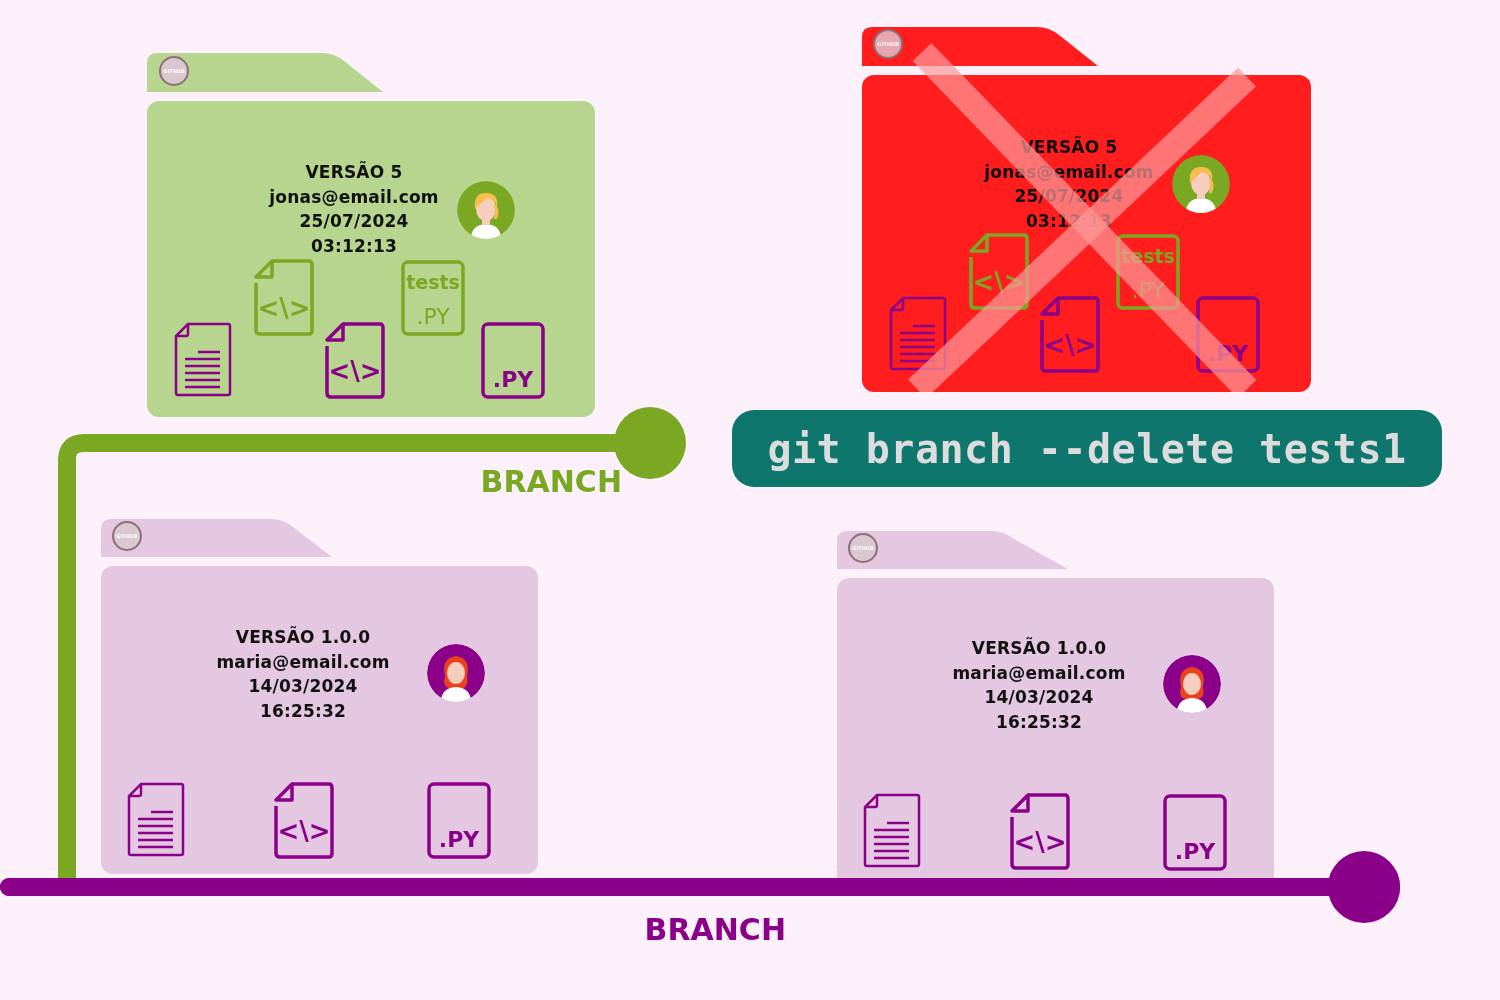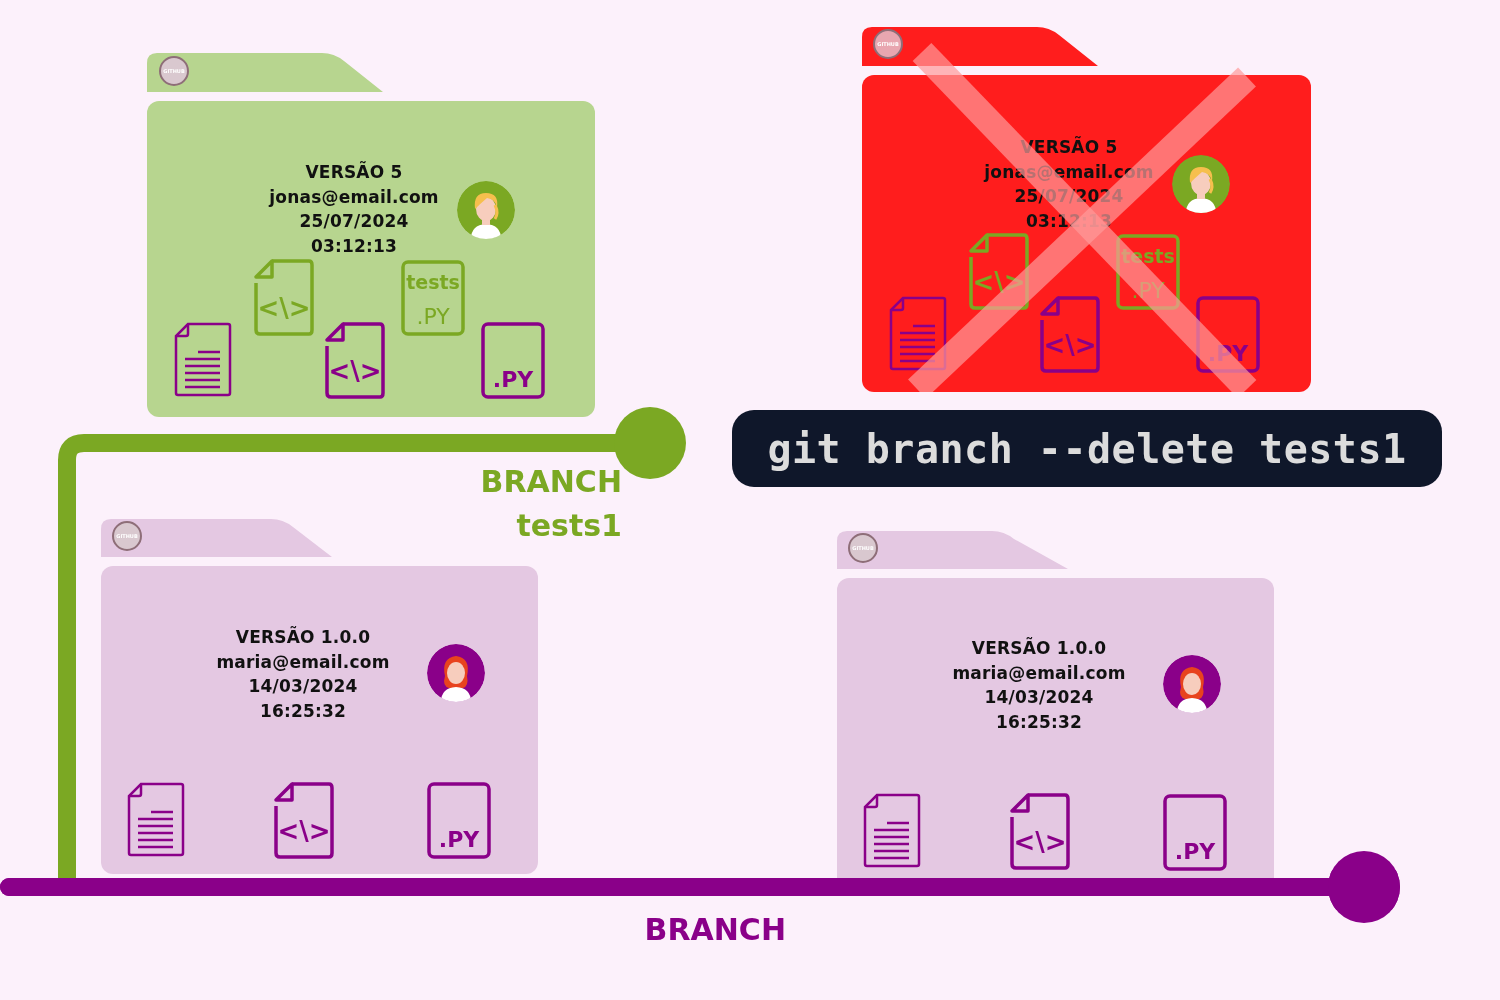--- a/index.html
+++ b/index.html
@@ -6,21 +6,21 @@
   body{width:1500px;height:1000px;background:#fcf1fb;position:relative;overflow:hidden;font-family:"DejaVu Sans",sans-serif;}
   .abs{position:absolute;}
   .folder-tab{position:absolute;}
   .folder-body{position:absolute;border-radius:12px;}
   .meta{position:absolute;text-align:center;font-weight:bold;color:#111;font-size:17px;line-height:24.5px;letter-spacing:0.2px;}
   .avatar{position:absolute;width:58px;height:58px;border-radius:50%;overflow:hidden;}
   .badge{position:absolute;width:30px;height:30px;border-radius:50%;background:#d9c8cf;border:2px solid #8e6e78;box-sizing:border-box;display:flex;align-items:center;justify-content:center;flex-direction:column;}
   .badge span{font-size:5px;color:#fff;line-height:6px;font-weight:bold;}
   .ficon{position:absolute;}
   .label{position:absolute;font-weight:bold;font-size:30px;text-align:right;line-height:44px;}
-  .cmd{position:absolute;left:732px;top:410px;width:710px;height:77px;background:#0f172a;border-radius:22px;color:#dcdcdc;font-family:"DejaVu Sans Mono",monospace;font-weight:bold;font-size:40px;display:flex;align-items:center;justify-content:center;letter-spacing:0.5px;}
+  .cmd{position:absolute;left:732px;top:410px;width:710px;height:77px;background:#0f766e;border-radius:22px;color:#dcdcdc;font-family:"DejaVu Sans Mono",monospace;font-weight:bold;font-size:40px;display:flex;align-items:center;justify-content:center;letter-spacing:0.5px;}
 </style>
 </head>
 <body>
 
 <svg class="abs" style="left:0;top:0" width="1500" height="1000">
   <path d="M67,880 L67,460 Q67,443 84,443 L650,443" fill="none" stroke="#7ba823" stroke-width="18" stroke-linecap="round"></path>
   <circle cx="650" cy="443" r="36" fill="#7ba823"></circle>
   <line x1="9" y1="887" x2="1364" y2="887" stroke="#8a0089" stroke-width="18" stroke-linecap="round"></line>
   <circle cx="1364" cy="887" r="36" fill="#8a0089"></circle>
 </svg>
@@ -142,21 +142,20 @@
   <svg class="abs" style="left:862px;top:27px" width="449" height="365">
     <line x1="60" y1="25" x2="385" y2="362" stroke="#ff9a9a" stroke-opacity="0.7" stroke-width="26" stroke-linecap="butt"></line>
     <line x1="385" y1="50" x2="55" y2="362" stroke="#ff9a9a" stroke-opacity="0.7" stroke-width="26" stroke-linecap="butt"></line>
   </svg>
 </div>
 
 <div class="cmd">git branch --delete tests1</div>
 
 <div class="label" style="left:422px;top:460px;width:200px;color:#7ba823;">
   <div>BRANCH</div>
-  <div>tests1</div>
 </div>
 
 <div>
   <svg class="folder-tab" style="left:101px;top:519px" width="231" height="38">
     <path d="M0,38 L0,10 Q0,0 10,0 L170,0 Q182,0 192,8 L231,38 Z" fill="#e4c8e2"></path>
   </svg>
   <div class="folder-body" style="left:101px;top:566px;width:437px;height:308px;background:#e4c8e2;"></div>
   <div class="badge" style="left:112px;top:521px;">
     <span>GITHUB</span>
   </div>

